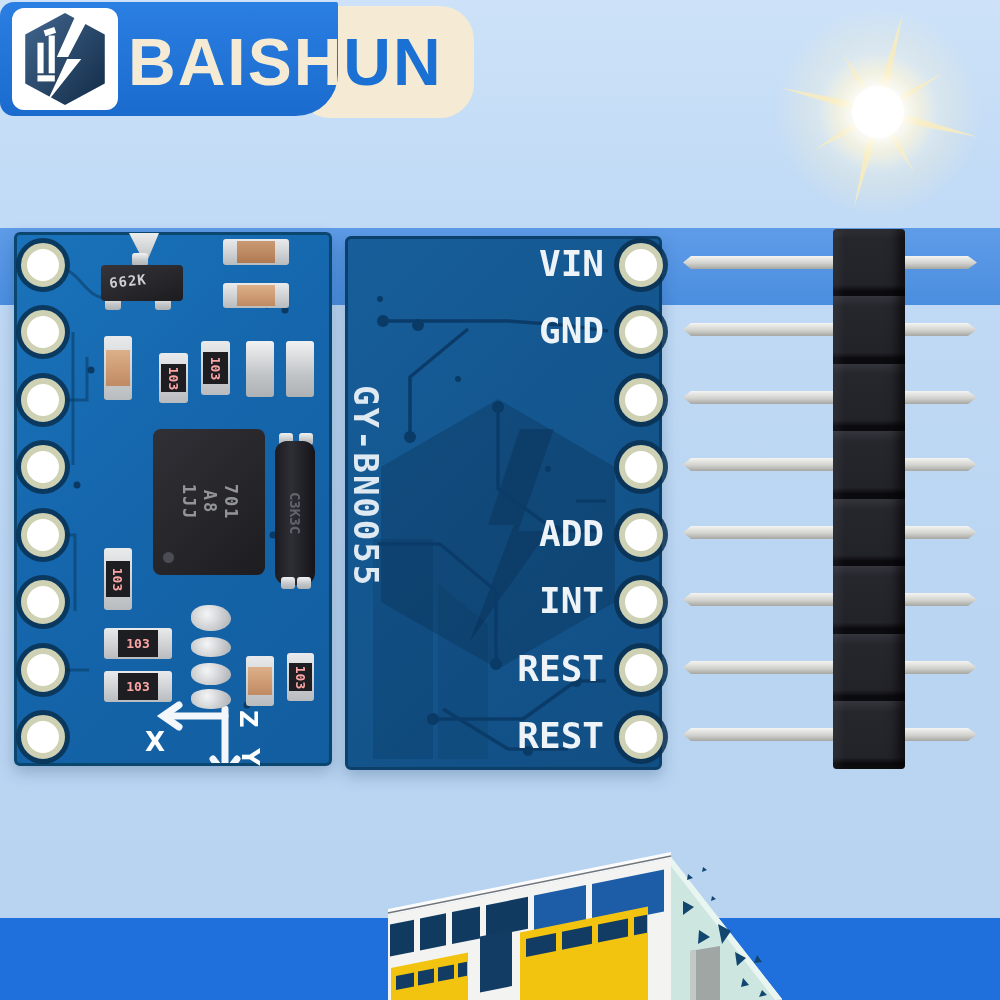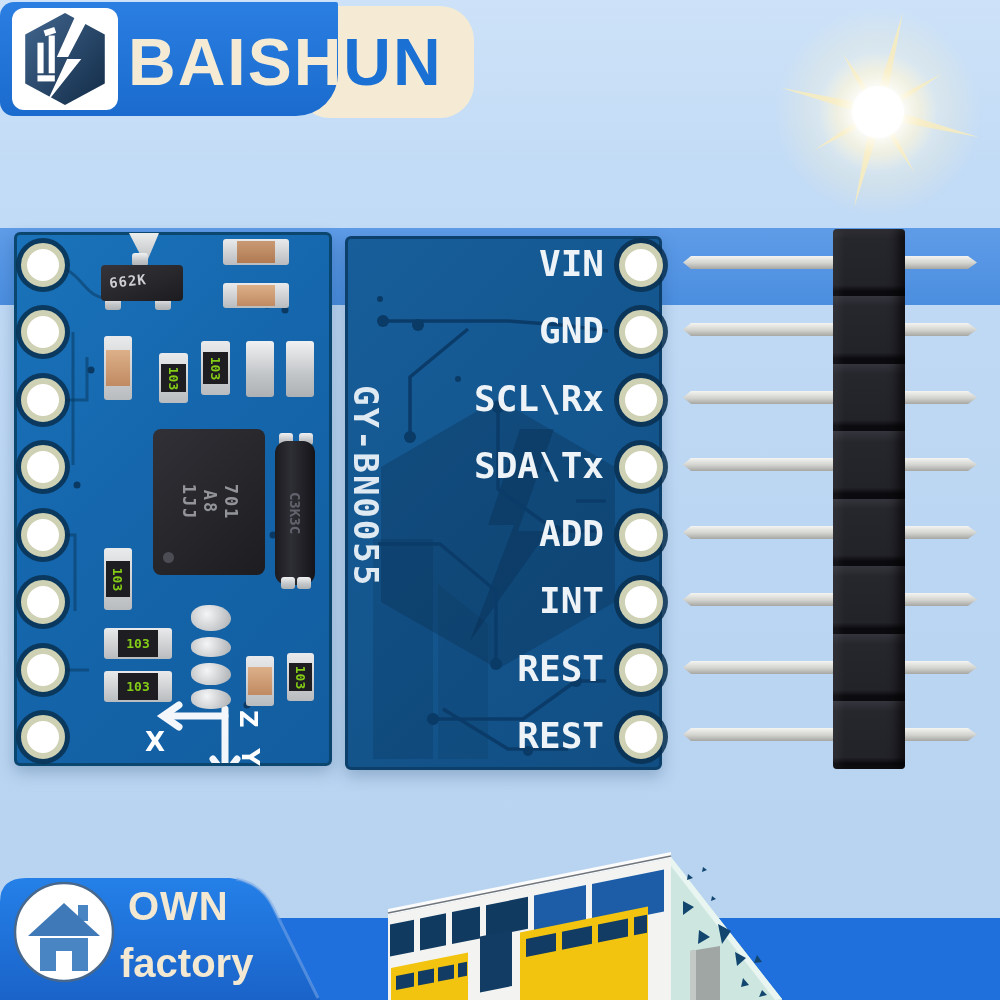--- a/index.html
+++ b/index.html
@@ -32,21 +32,21 @@
     border:6px solid #ced1b3;box-shadow:0 0 0 5px rgba(9,48,80,.85);}
   .pinlab{position:absolute;right:55px;height:36px;line-height:36px;text-align:right;color:#eef3f8;
     font-family:"DejaVu Sans Mono",monospace;font-weight:bold;font-size:36px;white-space:pre;}
   .vtext{position:absolute;transform-origin:0 0;transform:rotate(90deg);white-space:nowrap;
     font-family:"DejaVu Sans Mono",monospace;font-weight:bold;color:#dfe9f2;}
   
   .cmp{position:absolute;}
   .silver{background:linear-gradient(180deg,#f0f1f2,#c2c5c8 60%,#aeb1b4);border-radius:3px;}
   .resv,.resh{background:linear-gradient(180deg,#e9eaeb,#b9bcbf);border-radius:3px;}
   .res-band{position:absolute;background:#1d1d22;display:flex;align-items:center;justify-content:center;
-    color:#84cc16;font-family:"DejaVu Sans Mono",monospace;font-weight:bold;font-size:13px;}
+    color:#fca5a5;font-family:"DejaVu Sans Mono",monospace;font-weight:bold;font-size:13px;}
   .capband{position:absolute;background:linear-gradient(180deg,#dcb089,#c08a62);}
   .ic{background:linear-gradient(135deg,#303036,#1d1d21);border-radius:8px;}
   .icdot{position:absolute;left:10px;bottom:12px;width:11px;height:11px;border-radius:50%;background:#4c4c55;}
   .ictext{position:absolute;left:50%;top:50%;transform:translate(-50%,-50%) rotate(90deg);
     color:#93949a;font-family:"DejaVu Sans Mono",monospace;font-weight:bold;font-size:17px;
     letter-spacing:2px;text-align:center;line-height:21px;white-space:pre;}
   .sot{background:linear-gradient(160deg,#34343a,#1c1c20);border-radius:4px;}
   .sottext{position:absolute;left:8px;top:8px;color:#cfcfd4;font-family:"DejaVu Sans Mono",monospace;
     font-weight:bold;font-size:14px;transform:rotate(-6deg);letter-spacing:1px;}
   .blob{background:radial-gradient(circle at 40% 35%,#f4f5f6,#b7babd 80%);border-radius:45% 55% 50% 50%;}
@@ -276,22 +276,20 @@
     <div class="hole" style="left:271px;top:71px;"></div>
     <div class="hole" style="left:271px;top:139px;"></div>
     <div class="hole" style="left:271px;top:206px;"></div>
     <div class="hole" style="left:271px;top:274px;"></div>
     <div class="hole" style="left:271px;top:341px;"></div>
     <div class="hole" style="left:271px;top:409px;"></div>
     <div class="hole" style="left:271px;top:476px;"></div>
 
     <div class="pinlab" style="top:7px;">VIN</div>
     <div class="pinlab" style="top:74px;">GND</div>
-    <div class="pinlab" style="top:142px;">SCL\Rx</div>
-    <div class="pinlab" style="top:209px;">SDA\Tx</div>
     <div class="pinlab" style="top:277px;">ADD</div>
     <div class="pinlab" style="top:344px;">INT</div>
     <div class="pinlab" style="top:412px;">REST</div>
     <div class="pinlab" style="top:479px;">REST</div>
 
     <div class="vtext" style="left:38px;top:146px;font-size:34px;letter-spacing:2px;">GY-BN0055</div>
   </div>
 
   <div>
     <div class="abs hdr-col"></div>
@@ -354,35 +352,14 @@
         <polygon points="757,955 762,962 754,963"></polygon>
         <polygon points="743,978 749,985 741,987"></polygon>
         <polygon points="688,874 693,878 687,880"></polygon>
         <polygon points="712,896 716,899 711,901"></polygon>
         <polygon points="703,867 707,870 702,872"></polygon>
         <polygon points="762,990 767,995 759,997"></polygon>
       </g>
     </svg>
   </div>
 
-  <div class="abs" style="left:0;top:870px;width:360px;height:130px;">
-    <svg width="360" height="130" viewBox="0 870 360 130">
-      <defs>
-        <linearGradient id="bg2" x1="0" y1="0" x2="0" y2="1">
-          <stop offset="0" stop-color="#2480e8"></stop>
-            <stop offset="1" stop-color="#1a63c9"></stop>
-        </linearGradient>
-      </defs>
-      <path d="M 0,902 Q 0,878 26,878 L 230,878 Q 260,882 272,906 L 320,1000 L 0,1000 Z" fill="url(#bg2)"></path>
-      <path d="M 236,879 Q 262,884 273,907 L 318,998" fill="none" stroke="#7aa8e6" stroke-width="3" opacity=".55"></path>
-      <circle cx="64" cy="932" r="49" fill="#ffffff" stroke="#47688c" stroke-width="2.5"></circle>
-      <g>
-        <rect x="78" y="905" width="10" height="16" fill="#4a85c3"></rect>
-        <polygon points="28,936 64,903 100,936" fill="#4079b8"></polygon>
-        <rect x="40" y="938" width="48" height="33" fill="#4a85c3"></rect>
-        <rect x="56" y="951" width="16" height="20" fill="#ffffff"></rect>
-      </g>
-    </svg>
-    <div class="abs own" style="position:absolute;left:128px;top:14px;">OWN</div>
-    <div class="abs factory" style="position:absolute;left:120px;top:71px;">factory</div>
-  </div>
 
 </div>
 
 </body></html>

